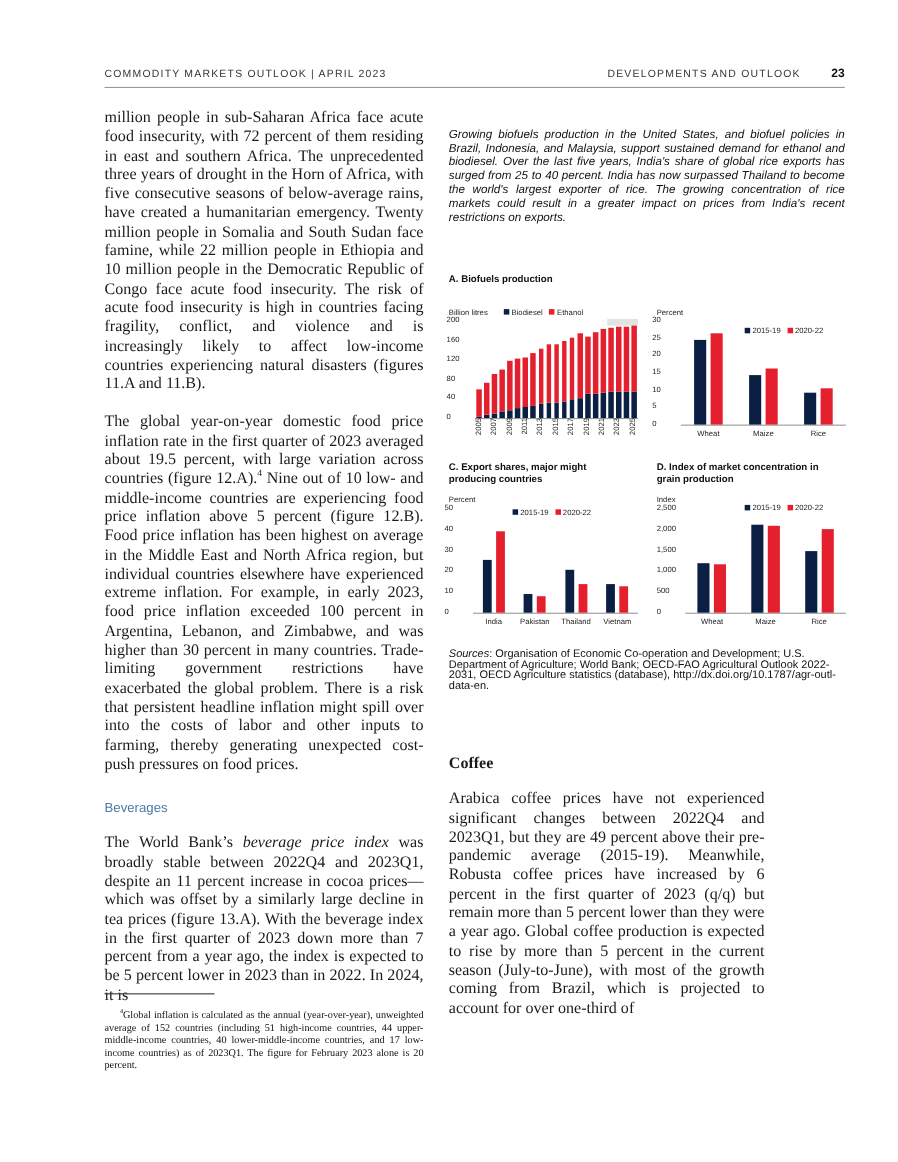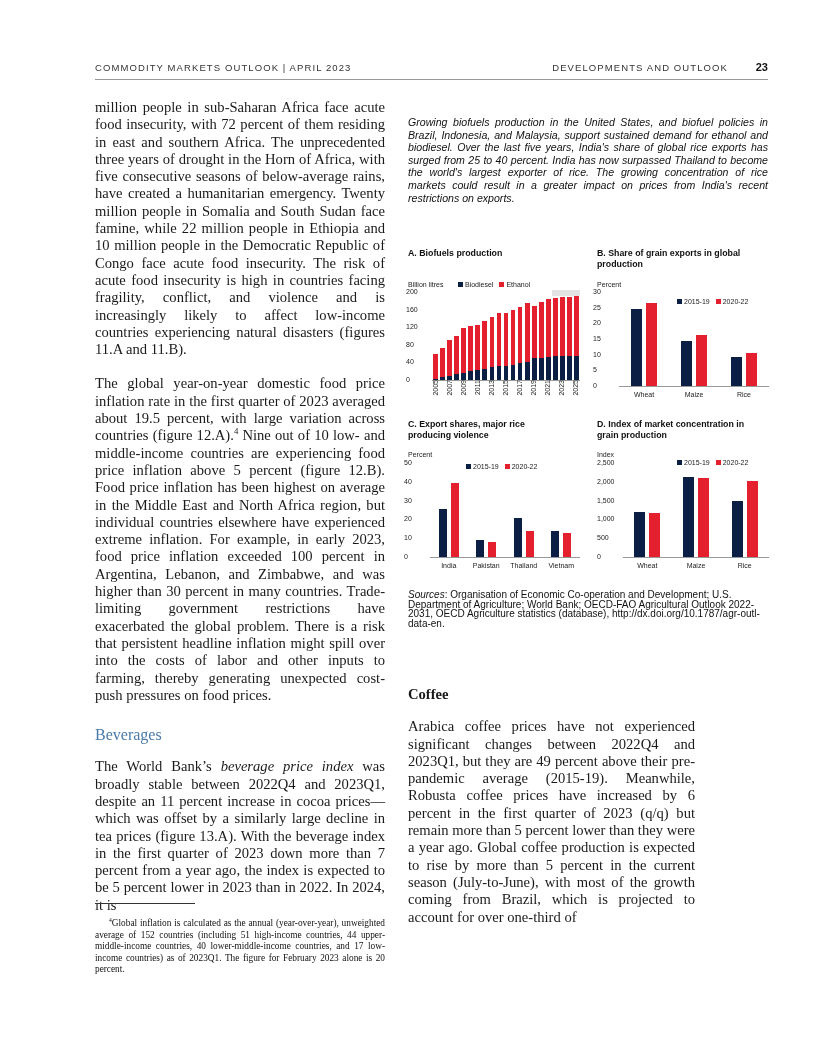--- a/index.html
+++ b/index.html
@@ -5,21 +5,21 @@
   * { box-sizing: border-box; margin: 0; padding: 0; }
   body { width: 816px; height: 1056px; background: #fff; position: relative; overflow: hidden; color: #111; }
   .hdr { position: absolute; top: 62px; left: 95px; width: 673px; height: 16px; font-family: "Liberation Sans", sans-serif; font-size: 9.5px; letter-spacing: 1.1px; color: #333; }
   .hdr .l { position: absolute; left: 0; top: 0; }
   .hdr .r { position: absolute; right: 40px; top: 0; }
   .hdr .pg { position: absolute; right: 0; top: -1px; font-weight: bold; font-size: 11px; letter-spacing: 0; color: #111; }
   .rule { position: absolute; top: 79px; left: 95px; width: 673px; height: 1px; background: #999; }
   .col { position: absolute; font-family: "Liberation Serif", serif; font-size: 14.6px; line-height: 17.3px; text-align: justify; color: #1a1a1a; }
   .col p { margin-bottom: 17px; }
   .left { left: 95px; top: 99px; width: 290px; }
-  .sec-h { font-family: Liberation Serif, serif; color: #4a7aa8; font-size: 16px; margin: 22px 0 15px 0; }
+  .sec-h { font-family: Liberation Sans, sans-serif; color: #4a7aa8; font-size: 12px; margin: 22px 0 15px 0; }
   .fn-rule { position: absolute; left: 95px; top: 903px; width: 100px; height: 1px; background: #333; }
   .fn { position: absolute; left: 95px; top: 918px; width: 290px; font-family: "Liberation Serif", serif; font-size: 9.3px; line-height: 11.6px; text-align: justify; text-indent: 14px; }
   .fn sup, .left sup { font-size: 0.6em; vertical-align: super; line-height: 0; }
   .fig { position: absolute; left: 408px; top: 106px; width: 360px; font-family: "Liberation Sans", sans-serif; }
   .fig-title { font-size: 13.2px; font-weight: bold; color: #111; }
   .fig-title .num { color: #4a7aa8; }
   .fig-sub { font-style: italic; font-size: 10.6px; line-height: 12.6px; margin-top: 10px; text-align: justify; color: #111; }
   .panel { position: absolute; font-family: "Liberation Sans", sans-serif; }
   .panel-title { font-weight: bold; font-size: 8.8px; line-height: 10.5px; color: #111; }
   .axlab { position: absolute; font-size: 7px; color: #222; }
@@ -118,21 +118,20 @@
     <div class="bar" style="left: 151.985px; top: 49.28px; width: 4.79238px; height: 58.96px; background: rgb(229, 32, 46);"></div>
     <div class="xtick" style="left: 150.381px; top: 154px; transform: rotate(-90deg); transform-origin: left top; width: 22px; text-align: right;">2023</div>
     <div class="bar" style="left: 159.032px; top: 107.8px; width: 4.79238px; height: 24.2px; background: rgb(11, 31, 68);"></div>
     <div class="bar" style="left: 159.032px; top: 48.84px; width: 4.79238px; height: 58.96px; background: rgb(229, 32, 46);"></div>
     <div class="bar" style="left: 166.08px; top: 107.8px; width: 4.79238px; height: 24.2px; background: rgb(11, 31, 68);"></div>
     <div class="bar" style="left: 166.08px; top: 48.4px; width: 4.79238px; height: 59.4px; background: rgb(229, 32, 46);"></div>
     <div class="xtick" style="left: 164.476px; top: 154px; transform: rotate(-90deg); transform-origin: left top; width: 22px; text-align: right;">2025</div>
   </div>
 
 <div class="panel" id="panelB" style="left:597px; top:248px; width:180px; height:160px;">
-  <div class="panel-title" style="width:170px;">B. Share of grain exports in global production</div>
 <div class="axlab" style="left: 0px; top: 33px;">Percent</div>
     <div class="legend" style="left: 80px; top: 50px;"><span class="sw" style="background: rgb(11, 31, 68);"></span><span style="margin-right: 6px;">2015-19</span><span class="sw" style="background: rgb(229, 32, 46);"></span><span style="margin-right: 6px;">2020-22</span></div>
     <div class="ytick" style="left: -4px; top: 134px; text-align: left;">0</div>
     <div class="ytick" style="left: -4px; top: 118.333px; text-align: left;">5</div>
     <div class="ytick" style="left: -4px; top: 102.667px; text-align: left;">10</div>
     <div class="ytick" style="left: -4px; top: 87px; text-align: left;">15</div>
     <div class="ytick" style="left: -4px; top: 71.3333px; text-align: left;">20</div>
     <div class="ytick" style="left: -4px; top: 55.6667px; text-align: left;">25</div>
     <div class="ytick" style="left: -4px; top: 40px; text-align: left;">30</div>
     <div class="baseline" style="left: 22px; top: 138px; width: 150px;"></div>
@@ -141,21 +140,21 @@
     <div class="xtick" style="left: 22px; top: 143px; width: 50px;">Wheat</div>
     <div class="bar" style="left: 84px; top: 93.1933px; width: 11px; height: 44.8067px; background: rgb(11, 31, 68);"></div>
     <div class="bar" style="left: 99px; top: 87.24px; width: 11px; height: 50.76px; background: rgb(229, 32, 46);"></div>
     <div class="xtick" style="left: 72px; top: 143px; width: 50px;">Maize</div>
     <div class="bar" style="left: 134px; top: 109.487px; width: 11px; height: 28.5133px; background: rgb(11, 31, 68);"></div>
     <div class="bar" style="left: 149px; top: 104.787px; width: 11px; height: 33.2133px; background: rgb(229, 32, 46);"></div>
     <div class="xtick" style="left: 122px; top: 143px; width: 50px;">Rice</div>
   </div>
 
 <div class="panel" id="panelC" style="left:408px; top:419px; width:180px; height:160px;">
-  <div class="panel-title" style="width:140px;">C. Export shares, major rice producing violence</div>
+  <div class="panel-title" style="width:140px;">C. Export shares, major might producing countries</div>
 <div class="axlab" style="left: 0px; top: 32px;">Percent</div>
     <div class="legend" style="left: 58px; top: 44px;"><span class="sw" style="background: rgb(11, 31, 68);"></span><span style="margin-right: 6px;">2015-19</span><span class="sw" style="background: rgb(229, 32, 46);"></span><span style="margin-right: 6px;">2020-22</span></div>
     <div class="ytick" style="left: -4px; top: 134px; text-align: left;">0</div>
     <div class="ytick" style="left: -4px; top: 115.2px; text-align: left;">10</div>
     <div class="ytick" style="left: -4px; top: 96.4px; text-align: left;">20</div>
     <div class="ytick" style="left: -4px; top: 77.6px; text-align: left;">30</div>
     <div class="ytick" style="left: -4px; top: 58.8px; text-align: left;">40</div>
     <div class="ytick" style="left: -4px; top: 40px; text-align: left;">50</div>
     <div class="baseline" style="left: 22px; top: 138px; width: 150px;"></div>
     <div class="bar" style="left: 30.75px; top: 90.06px; width: 8px; height: 47.94px; background: rgb(11, 31, 68);"></div>

